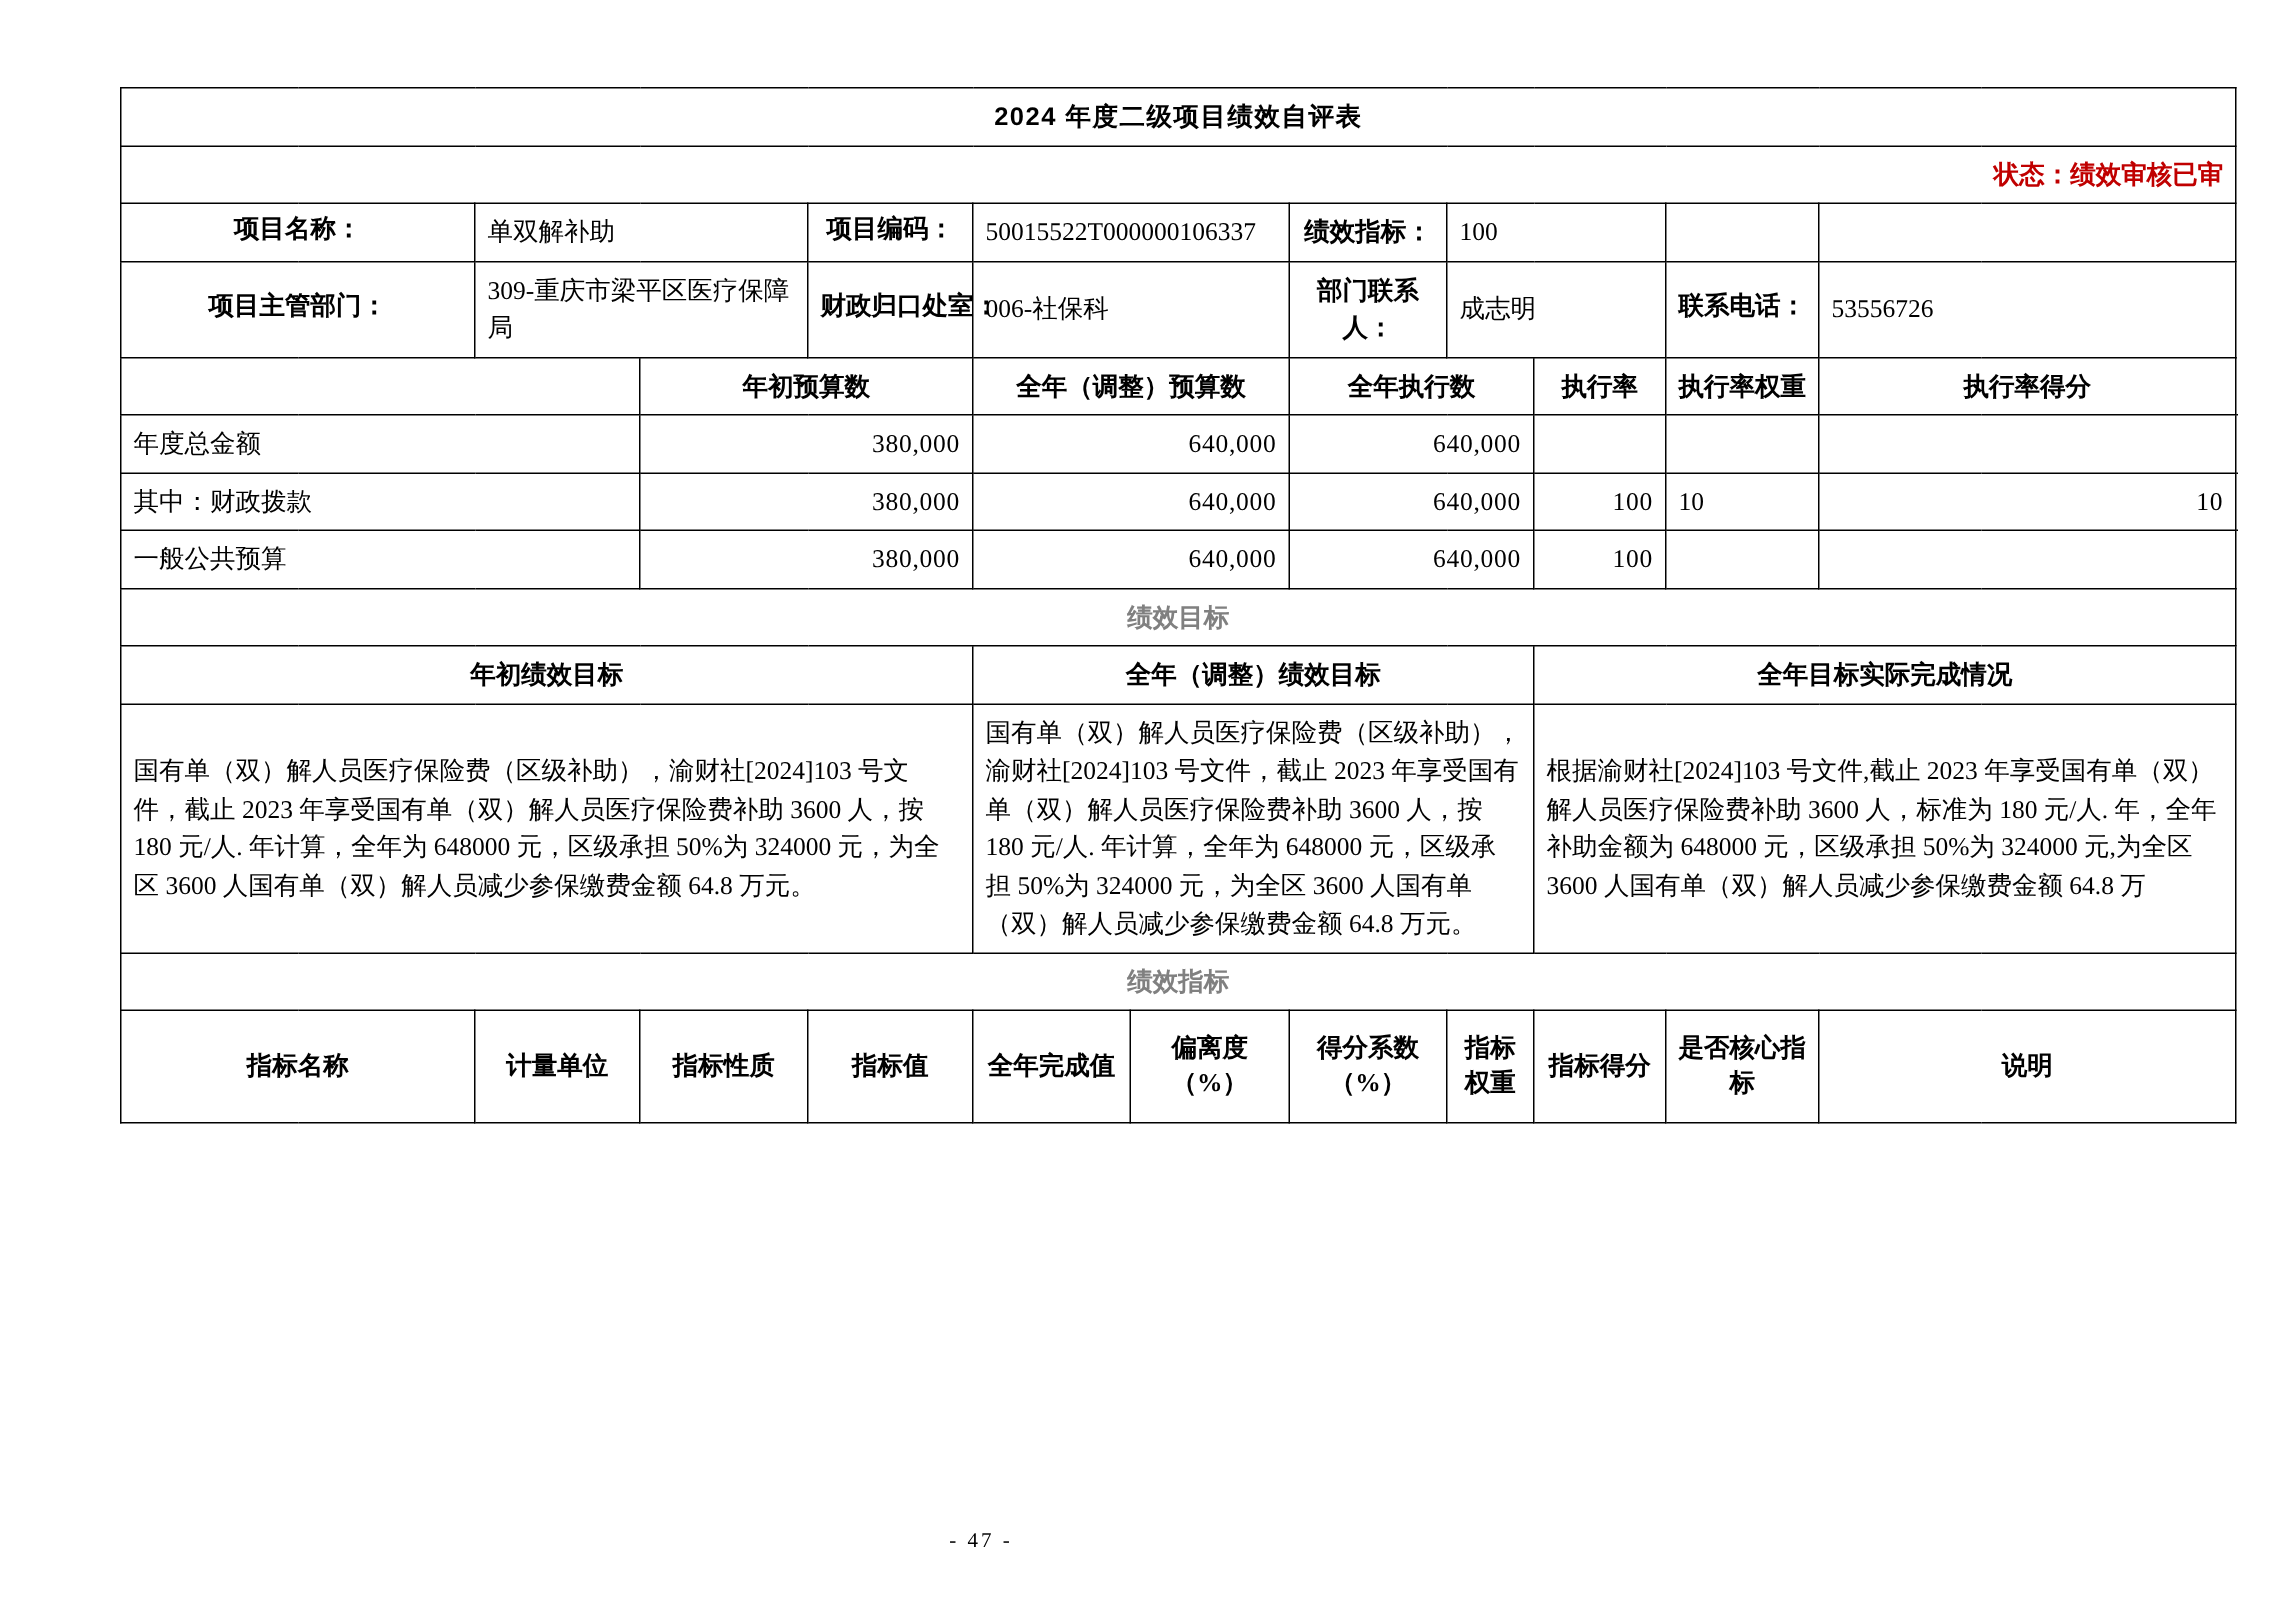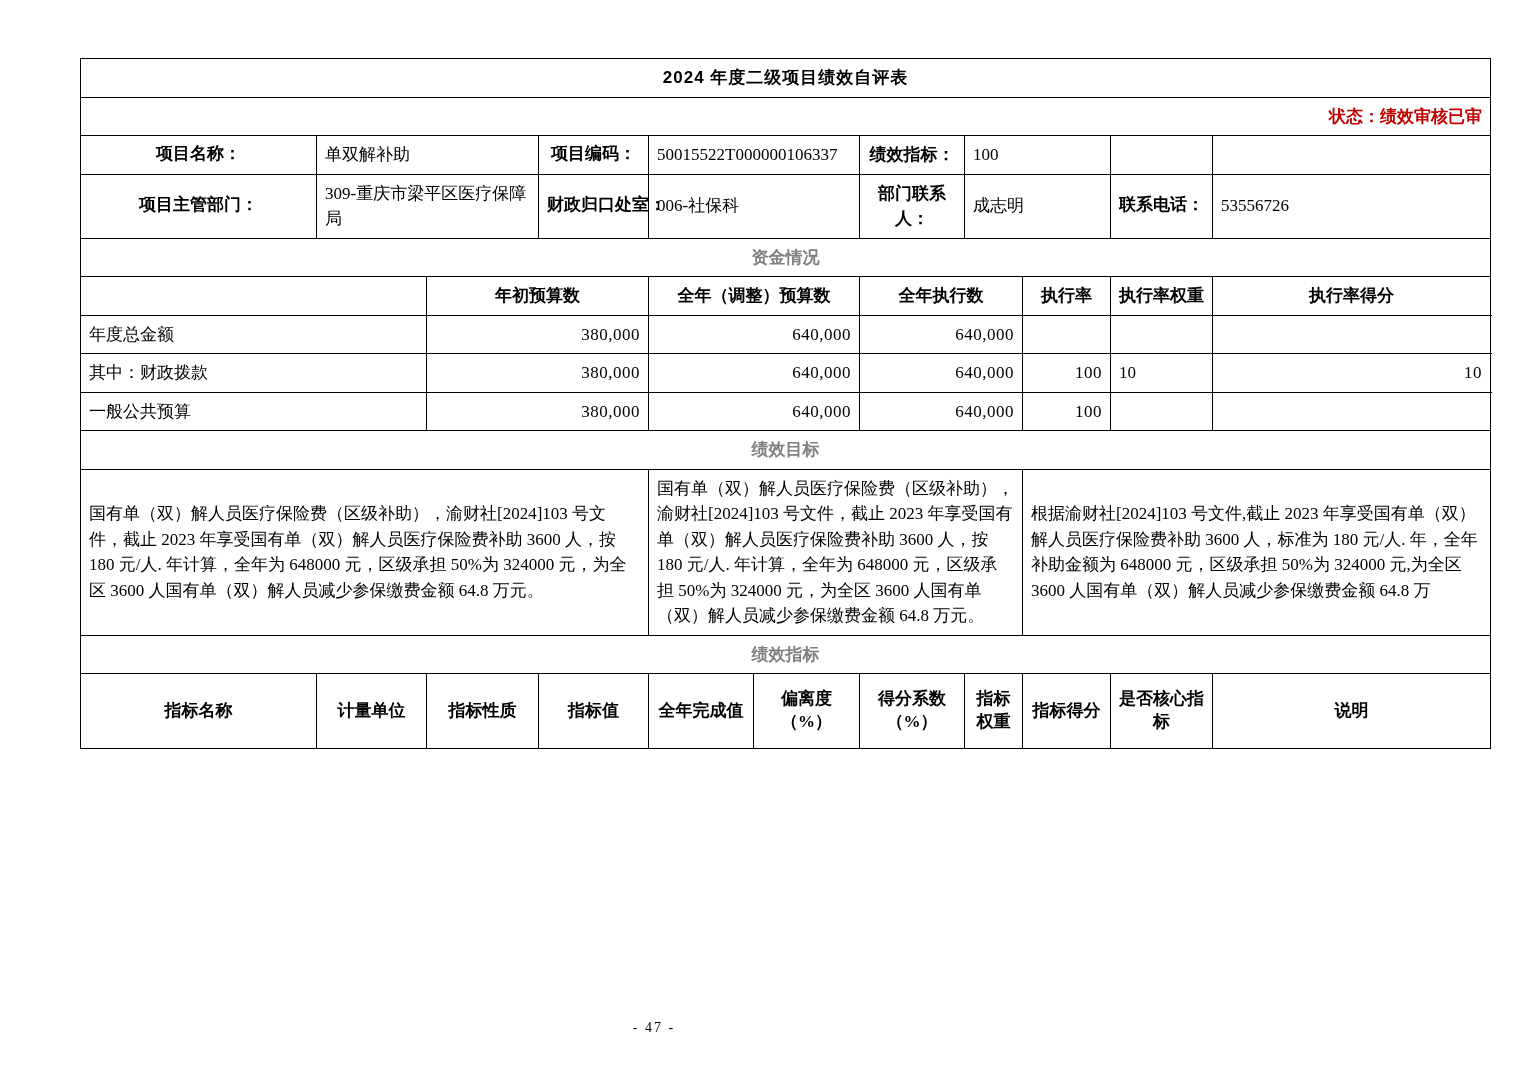--- a/index.html
+++ b/index.html
@@ -156,23 +156,20 @@
       <td class="lbl" colspan="2">项目主管部门：</td>
       <td class="val" colspan="2">309-重庆市梁平区医疗保障局</td>
       <td class="lbl">财政归口处室：</td>
       <td class="val" colspan="2">006-社保科</td>
       <td class="lbl-narrow">部门联系人：</td>
       <td class="val" colspan="2">成志明</td>
       <td class="lbl">联系电话：</td>
       <td class="val" colspan="2">53556726</td>
     </tr>
 
-    <tr>
-      <td class="section-head" colspan="13">资金情况</td>
-    </tr>
 
     <tr>
       <td colspan="3"></td>
       <td class="colhead" colspan="2">年初预算数</td>
       <td class="colhead" colspan="2">全年（调整）预算数</td>
       <td class="colhead" colspan="2">全年执行数</td>
       <td class="colhead">执行率</td>
       <td class="colhead">执行率权重</td>
       <td class="colhead" colspan="3">执行率得分</td>
     </tr>
@@ -204,20 +201,25 @@
       <td class="num" colspan="2">640,000</td>
       <td class="num">100</td>
       <td class="num"></td>
       <td class="num" colspan="3"></td>
     </tr>
 
     <tr>
       <td class="section-head" colspan="13">绩效目标</td>
     </tr>
 
+    <tr>
+      <td class="colhead" colspan="5">年初绩效目标</td>
+      <td class="colhead" colspan="4">全年（调整）绩效目标</td>
+      <td class="colhead" colspan="4">全年目标实际完成情况</td>
+    </tr>
 
     <tr>
       <td class="goal-cell" colspan="5">国有单（双）解人员医疗保险费（区级补助），渝财社[2024]103 号文件，截止 2023 年享受国有单（双）解人员医疗保险费补助 3600 人，按 180 元/人. 年计算，全年为 648000 元，区级承担 50%为 324000 元，为全区 3600 人国有单（双）解人员减少参保缴费金额 64.8 万元。</td>
       <td class="goal-cell" colspan="4">国有单（双）解人员医疗保险费（区级补助），渝财社[2024]103 号文件，截止 2023 年享受国有单（双）解人员医疗保险费补助 3600 人，按 180 元/人. 年计算，全年为 648000 元，区级承担 50%为 324000 元，为全区 3600 人国有单（双）解人员减少参保缴费金额 64.8 万元。</td>
       <td class="goal-cell" colspan="4">根据渝财社[2024]103 号文件,截止 2023 年享受国有单（双）解人员医疗保险费补助 3600 人，标准为 180 元/人. 年，全年补助金额为 648000 元，区级承担 50%为 324000 元,为全区 3600 人国有单（双）解人员减少参保缴费金额 64.8 万</td>
     </tr>
 
     <tr>
       <td class="section-head" colspan="13">绩效指标</td>
     </tr>

